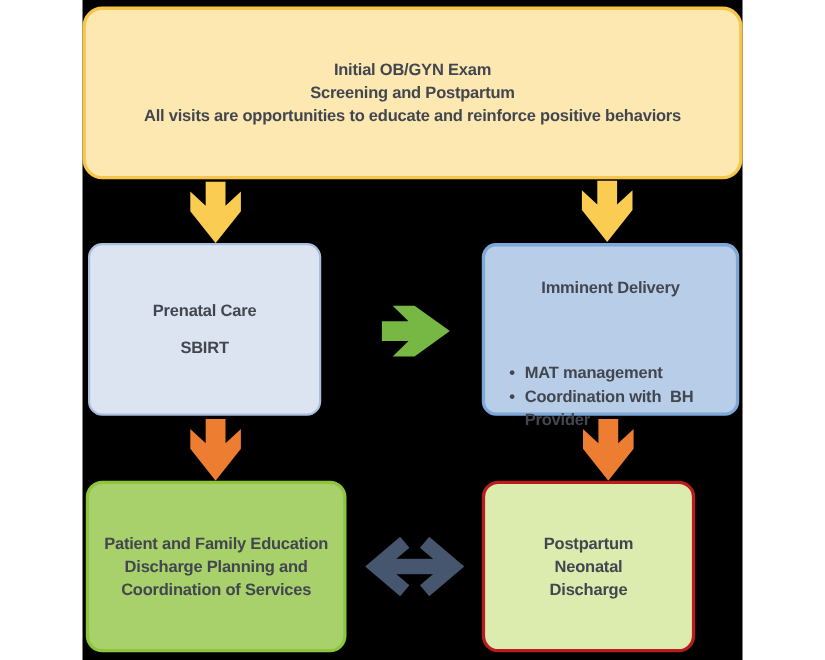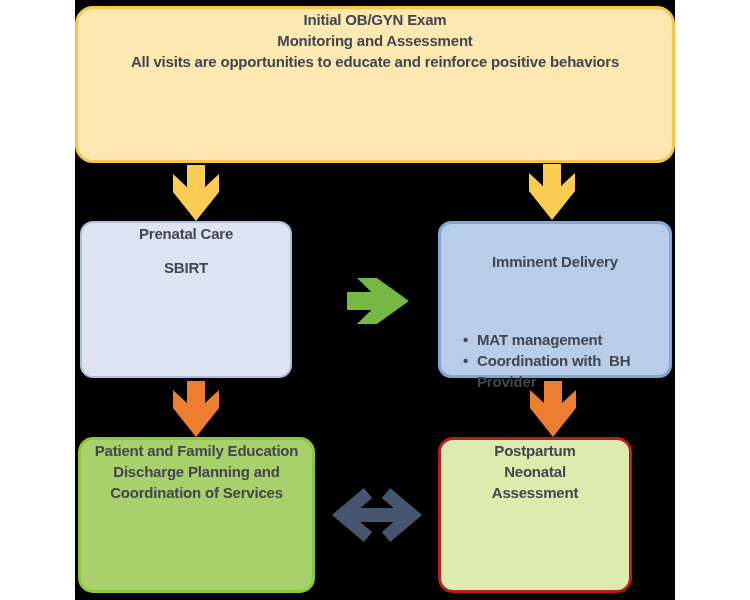--- a/index.html
+++ b/index.html
@@ -2,21 +2,21 @@
 <html><head>
 <meta charset="utf-8">
 <style>
   * { margin:0; padding:0; box-sizing:border-box; }
   html,body { width:750px; height:600px; background:#ffffff; overflow:hidden;
               font-family:"Liberation Sans", sans-serif; }
   #stage { position:relative; width:750px; height:600px; background:#ffffff; }
   #canvas { position:absolute; left:75px; top:0; width:600px; height:600px; background:#000000; }
 
   .box { position:absolute; display:flex; flex-direction:column; align-items:center;
-         justify-content:flex-start; text-align:center; font-weight:bold; font-size:15px;
+         justify-content:center; text-align:center; font-weight:bold; font-size:15px;
          letter-spacing:-0.2px; color:#42464F; line-height:21px; }
 
   #box-initial   { left:75px;  top:6px;   width:600px; height:157px; background:#FCE8B0;
                    border:3.5px solid #F6C54A; border-radius:18px; }
   #box-prenatal  { left:80px;  top:221px; width:212px; height:157px; background:#DDE4F1;
                    border:2.5px solid #A9BFDE; border-radius:13px; gap:13px; }
   #box-imminent  { left:438px; top:221px; width:234px; height:157px; background:#B7CDE8;
                    border:3px solid #7EA8D8; border-radius:13px;
                    justify-content:flex-start; padding-top:27px;gap:36px; }
   #box-education { left:78px;  top:437px; width:237px; height:156px; background:#A8D06B;
@@ -33,21 +33,21 @@
   .arrow { position:absolute; }
 </style>
 </head>
 <body>
 
 <div id="stage">
   <div id="canvas"></div>
 
   <div class="box" id="box-initial">
     <div>Initial OB/GYN Exam</div>
-    <div>Monitoring and Assessment</div>
+    <div>Screening and Postpartum</div>
     <div>All visits are opportunities to educate and reinforce positive behaviors</div>
   </div>
 
   <svg class="arrow" style="left:171px; top:165px;" width="50" height="56" viewBox="0 0 50 56">
     <polygon points="16,0 34,0 34,22 48,9 48,27 25,56 2,27 2,9 16,22" fill="#FACC52"></polygon>
   </svg>
   <svg class="arrow" style="left:527px; top:164px;" width="50" height="56" viewBox="0 0 50 56">
     <polygon points="16,0 34,0 34,22 48,9 48,27 25,56 2,27 2,9 16,22" fill="#FACC52"></polygon>
   </svg>
 
@@ -83,21 +83,21 @@
 
   <div class="box" id="box-education">
     <div>Patient and Family Education</div>
     <div>Discharge Planning and</div>
     <div>Coordination of Services</div>
   </div>
 
   <div class="box" id="box-postpartum">
     <div>Postpartum</div>
     <div>Neonatal</div>
-    <div>Assessment</div>
+    <div>Discharge</div>
   </div>
 
   <svg class="arrow" style="left:332px; top:488px;" width="90" height="54" viewBox="0 0 90 54">
     <rect x="16" y="20" width="58" height="14" fill="#47566F"></rect>
     <polyline points="36,5 10,27 36,49" fill="none" stroke-width="13" stroke="#47566F"></polyline>
     <polyline points="54,5 80,27 54,49" fill="none" stroke-width="13" stroke="#47566F"></polyline>
   </svg>
 </div>
 
 </body></html>

